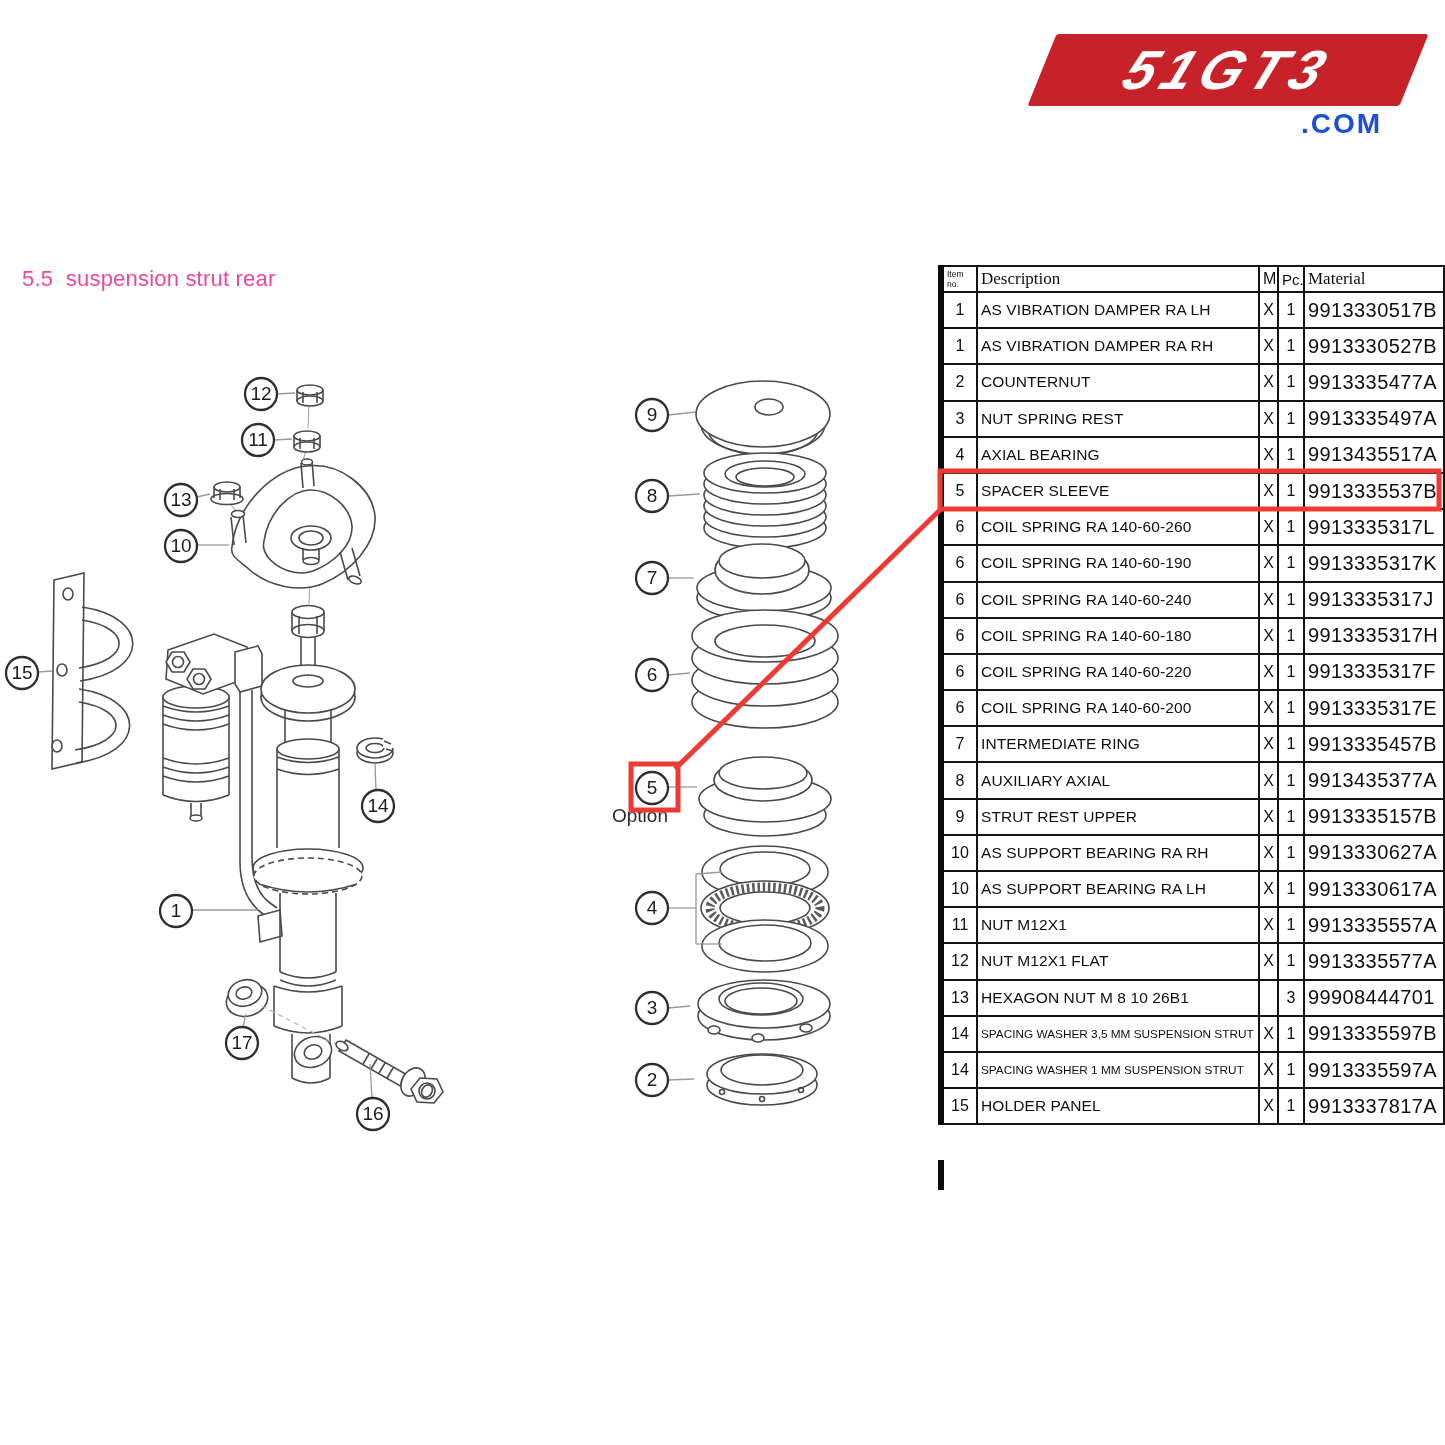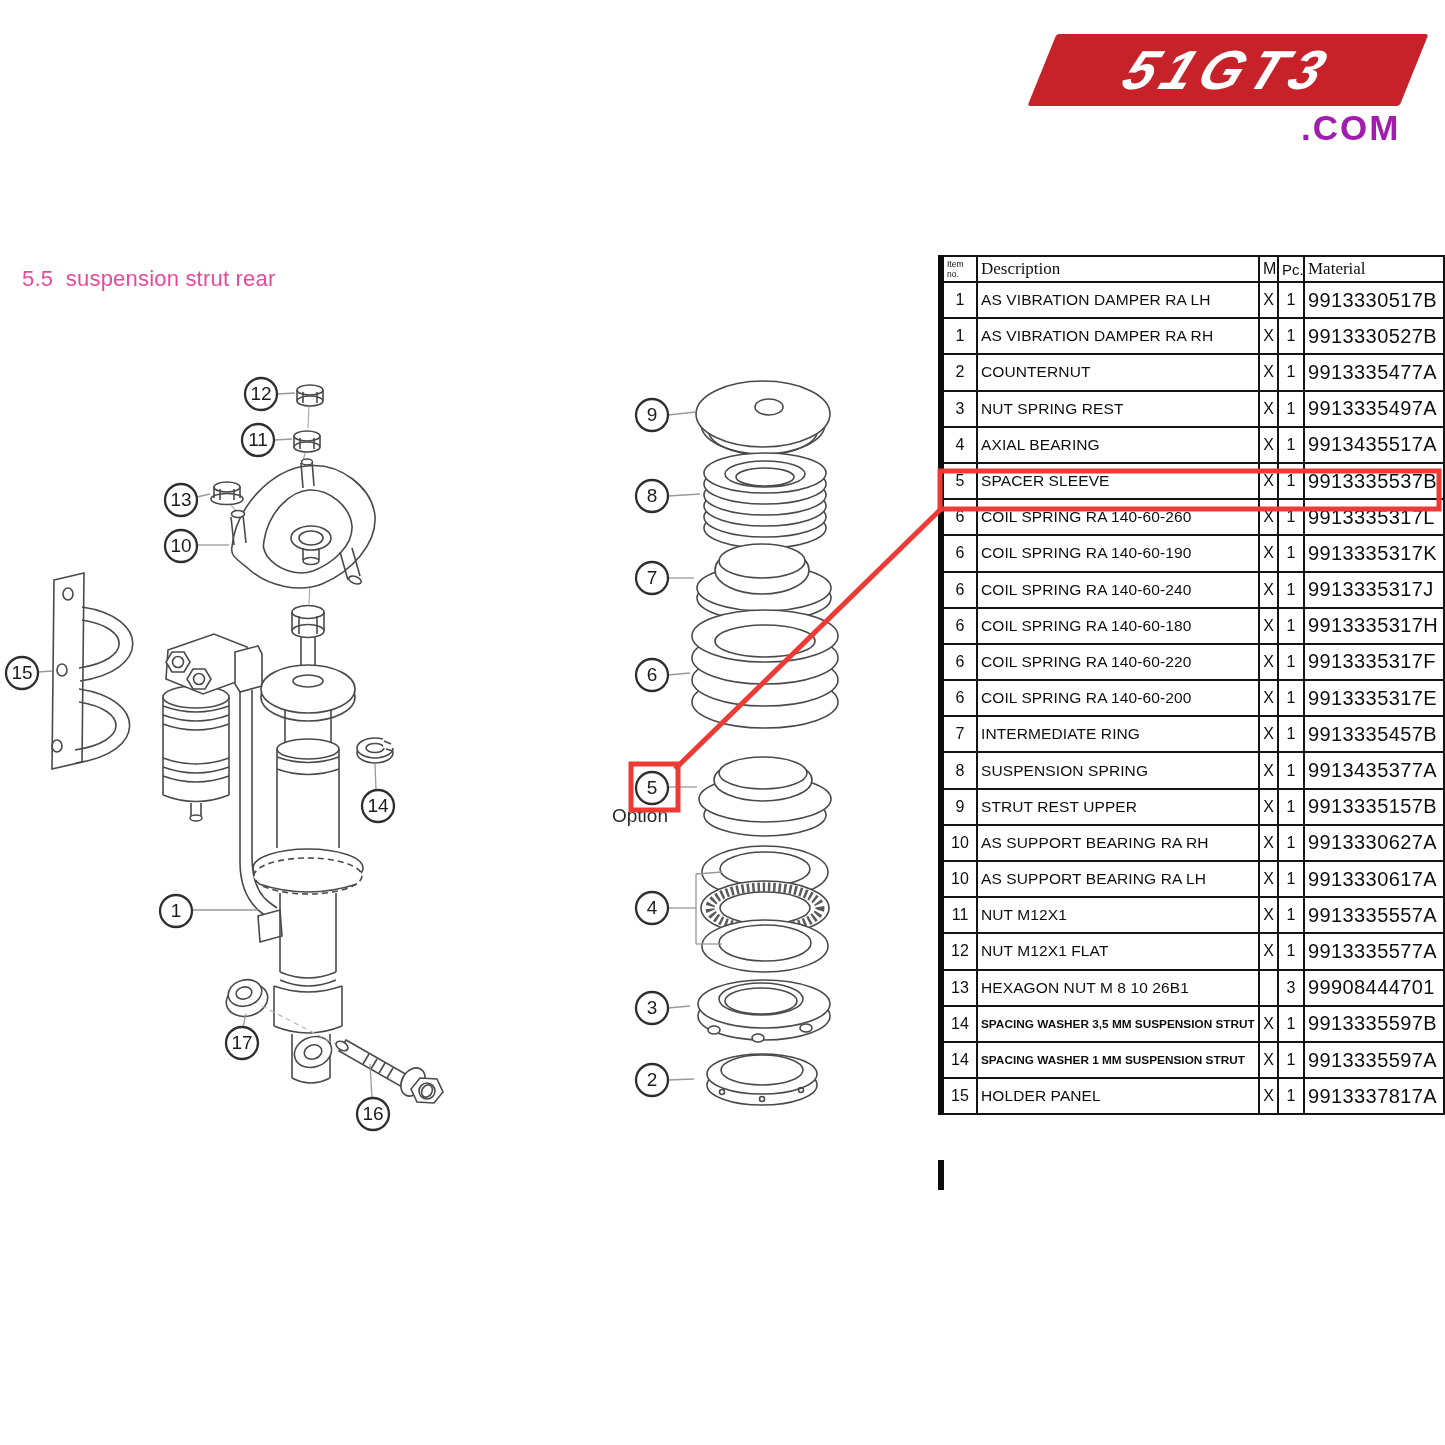--- a/index.html
+++ b/index.html
@@ -11,48 +11,48 @@
   .logo-band{
     position:absolute;left:1042px;top:34px;width:372px;height:72px;
     background:#c7222a;transform:skewX(-22deg);border-radius:3px;
     display:flex;align-items:center;justify-content:center;
   }
   .logo-text{
     color:#ffffff;font-size:55px;font-weight:bold;font-style:italic;
     letter-spacing:7px;line-height:1;user-select:none;
   }
   .logo-com{
-    position:absolute;left:1301px;top:108px;font-size:35px;font-weight:bold;
-    color:#a21caf;letter-spacing:2px;
+    position:absolute;left:1301px;top:108px;font-size:28px;font-weight:bold;
+    color:#1d4ed8;letter-spacing:2px;
   }
   
   .page-title{
     position:absolute;left:22px;top:266px;font-size:22px;color:#ec4899;
     white-space:pre;letter-spacing:0.2px;
   }
   
   .table-wrap{position:absolute;left:938px;top:255px;}
   table.parts{
     border-collapse:collapse;table-layout:fixed;width:503px;
-    border:2px solid #141414;border-left:6px solid #0d0d0d;
+    border:2px solid #141414;border-left:6px solid #0d0d0d;margin-top:10px;
   }
   table.parts th, table.parts td{
     border:2px solid #141414;color:#0f0f0f;overflow:hidden;
     padding:0 3px;background:#ffffff;
   }
   table.parts thead tr{height:26px;}
   table.parts tbody tr{height:36.2px;}
   th{font-weight:normal;text-align:left;}
   .th-item{font-size:8.5px;color:#222;padding-left:2px;}
   .th-desc,.th-material{font-size:17px;padding-left:5px;font-family:Liberation Serif, serif;}
   .th-m{font-size:16px;padding:0 1px;}
   .th-pc{font-size:15px;padding:0 1px;}
   .c-item{text-align:center;font-size:16px;}
   .c-desc{font-size:15.5px;padding-left:5px;letter-spacing:0.1px;}
-  .c-desc.small{font-size:11.8px;letter-spacing:0;font-weight:bold;}
+  .c-desc.small{font-size:11.8px;letter-spacing:0;}
   .c-m,.c-pc{text-align:center;font-size:16px;padding:0;}
   .c-material{font-size:20px;padding-left:6px;letter-spacing:0.4px;}
   .bar-ext{position:absolute;left:938px;top:1160px;width:6px;height:30px;background:#0d0d0d;}
   
   .svg-abs{position:absolute;}
   .outline{stroke:#4a4a4a;stroke-width:1.6;fill:none;}
   .wfill{stroke:#4a4a4a;stroke-width:1.6;fill:#ffffff;}
   .leader{stroke:#9a9a9a;stroke-width:1.3;fill:none;}
   .thinlink{stroke:#a8a8a8;stroke-width:1.1;fill:none;}
   .dashaxis{stroke:#b5b5b5;stroke-width:1.2;stroke-dasharray:5 4;fill:none;}
@@ -501,21 +501,21 @@
   </tr>
         <tr>
     <td class="c-item">7</td>
     <td class="c-desc">INTERMEDIATE RING</td>
     <td class="c-m">X</td>
     <td class="c-pc">1</td>
     <td class="c-material">9913335457B</td>
   </tr>
         <tr>
     <td class="c-item">8</td>
-    <td class="c-desc">SUSPENSION SPRING</td>
+    <td class="c-desc">AUXILIARY AXIAL</td>
     <td class="c-m">X</td>
     <td class="c-pc">1</td>
     <td class="c-material">9913435377A</td>
   </tr>
         <tr>
     <td class="c-item">9</td>
     <td class="c-desc">STRUT REST UPPER</td>
     <td class="c-m">X</td>
     <td class="c-pc">1</td>
     <td class="c-material">9913335157B</td>

